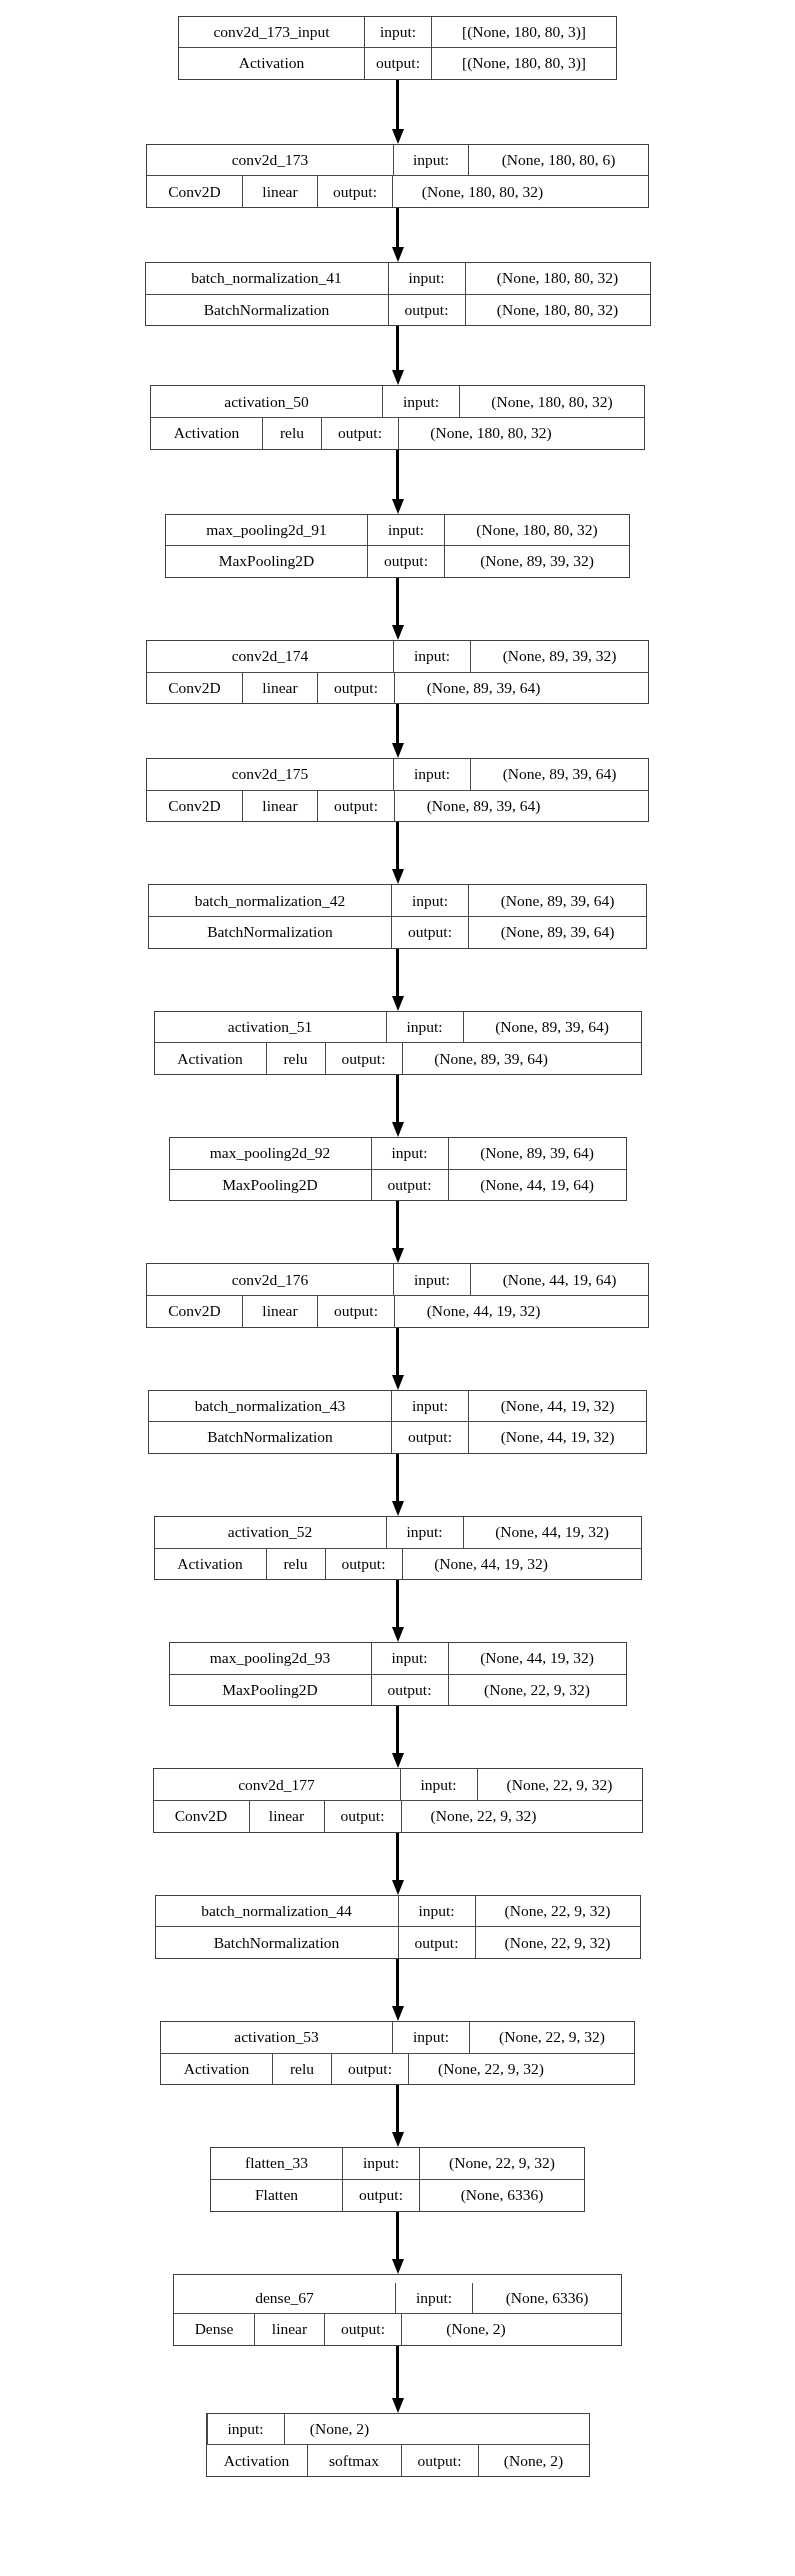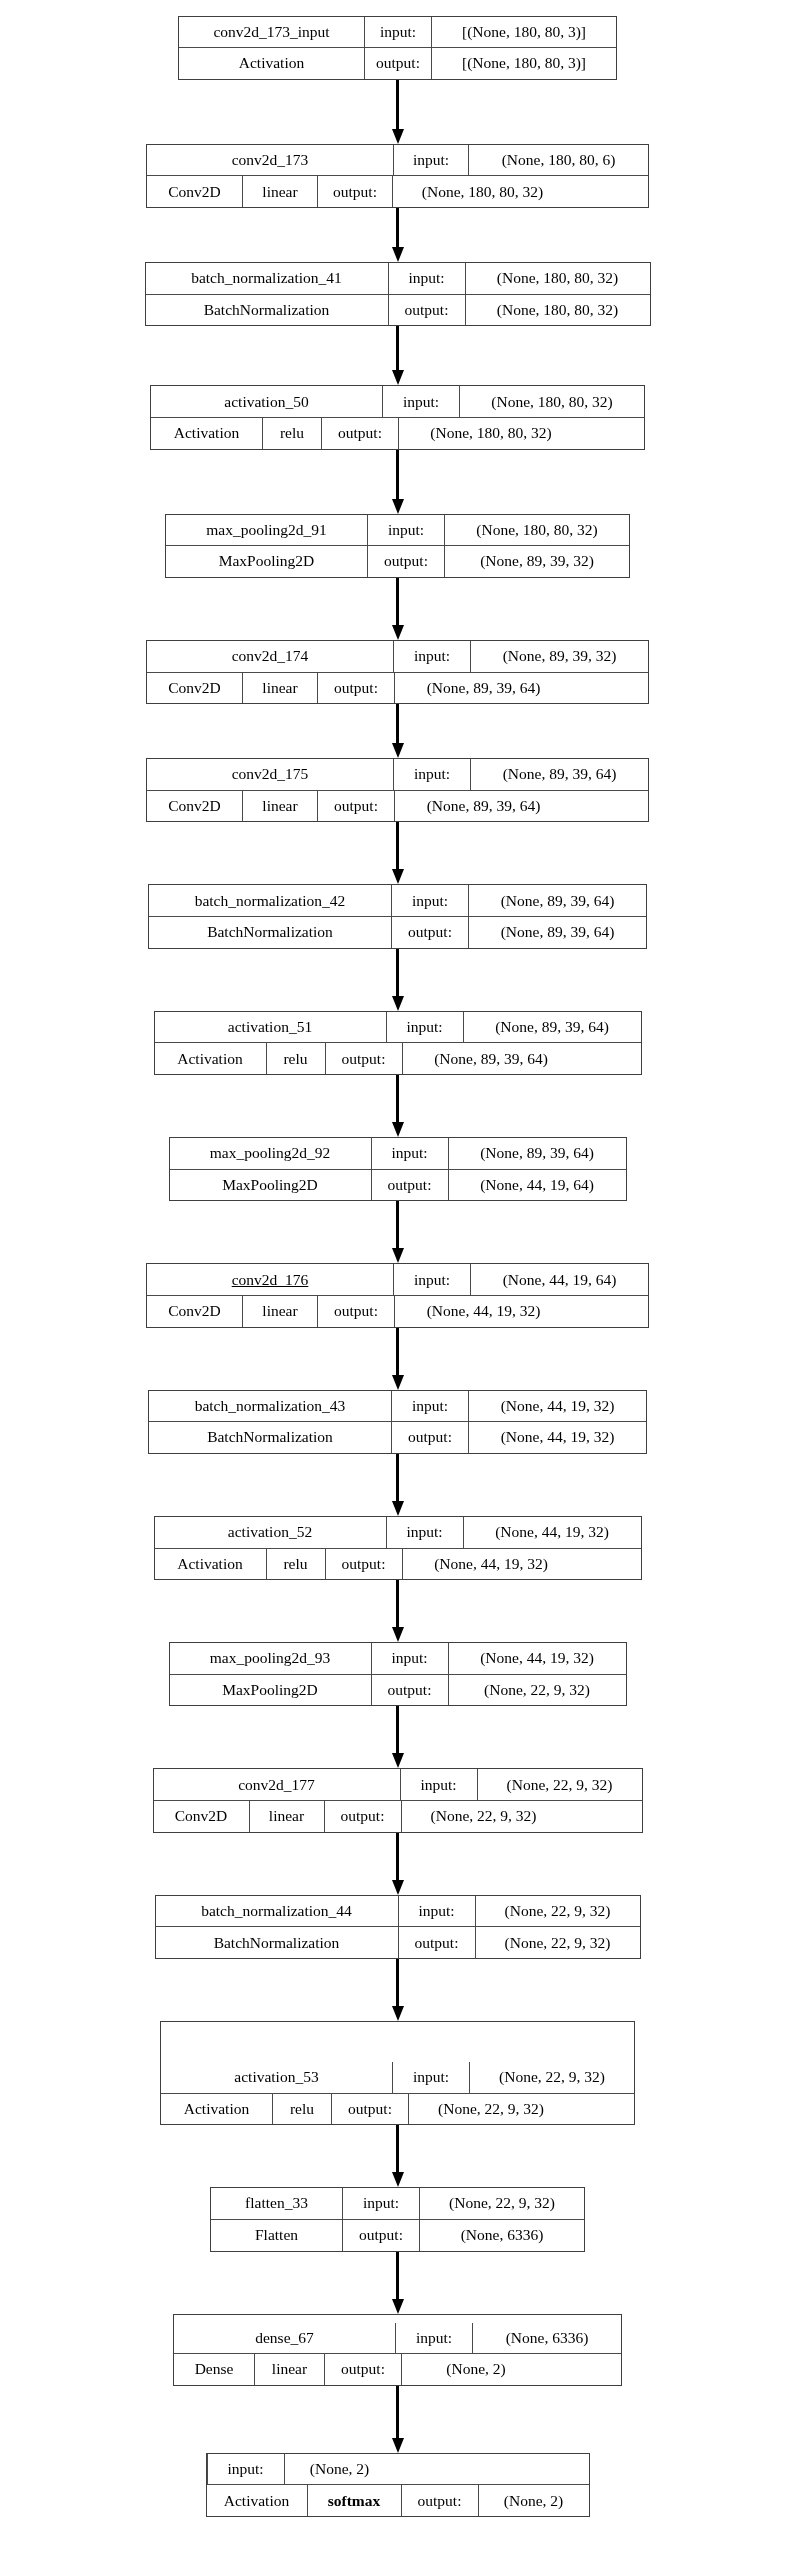--- a/index.html
+++ b/index.html
@@ -239,21 +239,21 @@
         <div class="cell io divider" style="width: 77px;">output:</div>
         <div class="cell shape divider" style="width: 178px;">(None, 44, 19, 64)</div>
       </div>
     </div>
     <div class="edge" style="height: 62px;">
       <div class="line"></div>
       <div class="head"></div>
     </div>
     <div class="node">
       <div class="row top">
-        <div class="cell name" style="width: 246px; text-decoration: underline;">conv2d_176</div>
+        <div class="cell name" style="width: 246px;">conv2d_176</div>
         <div class="cell io divider" style="width: 77px;">input:</div>
         <div class="cell shape divider" style="width: 178px;">(None, 44, 19, 64)</div>
       </div>
       <div class="row bottom">
         <div class="cell cls" style="width: 95px;">Conv2D</div>
         <div class="cell act divider" style="width: 75px;">linear</div>
         <div class="cell io divider" style="width: 77px;">output:</div>
         <div class="cell shape divider" style="width: 178px;">(None, 44, 19, 32)</div>
       </div>
     </div>
@@ -338,21 +338,21 @@
         <div class="cell io divider" style="width: 77px;">output:</div>
         <div class="cell shape divider" style="width: 165px;">(None, 22, 9, 32)</div>
       </div>
     </div>
     <div class="edge" style="height: 62px;">
       <div class="line"></div>
       <div class="head"></div>
     </div>
     <div class="node">
       <div class="row top">
-        <div class="cell name" style="width: 231px; margin-top: 40px;">activation_53</div>
+        <div class="cell name" style="width: 231px;">activation_53</div>
         <div class="cell io divider" style="width: 77px;">input:</div>
         <div class="cell shape divider" style="width: 165px;">(None, 22, 9, 32)</div>
       </div>
       <div class="row bottom">
         <div class="cell cls" style="width: 111px;">Activation</div>
         <div class="cell act divider" style="width: 59px;">relu</div>
         <div class="cell io divider" style="width: 77px;">output:</div>
         <div class="cell shape divider" style="width: 165px;">(None, 22, 9, 32)</div>
       </div>
     </div>
@@ -393,19 +393,19 @@
       <div class="line"></div>
       <div class="head"></div>
     </div>
     <div class="node">
       <div class="row top">
         <div class="cell io divider" style="width: 77px;">input:</div>
         <div class="cell shape divider" style="width: 111px;">(None, 2)</div>
       </div>
       <div class="row bottom">
         <div class="cell cls" style="width: 100px;">Activation</div>
-        <div class="cell act divider" style="width: 94px; font-weight: bold;">softmax</div>
+        <div class="cell act divider" style="width: 94px;">softmax</div>
         <div class="cell io divider" style="width: 77px;">output:</div>
         <div class="cell shape divider" style="width: 111px;">(None, 2)</div>
       </div>
     </div>
   </div>
 
 
 </body></html>

